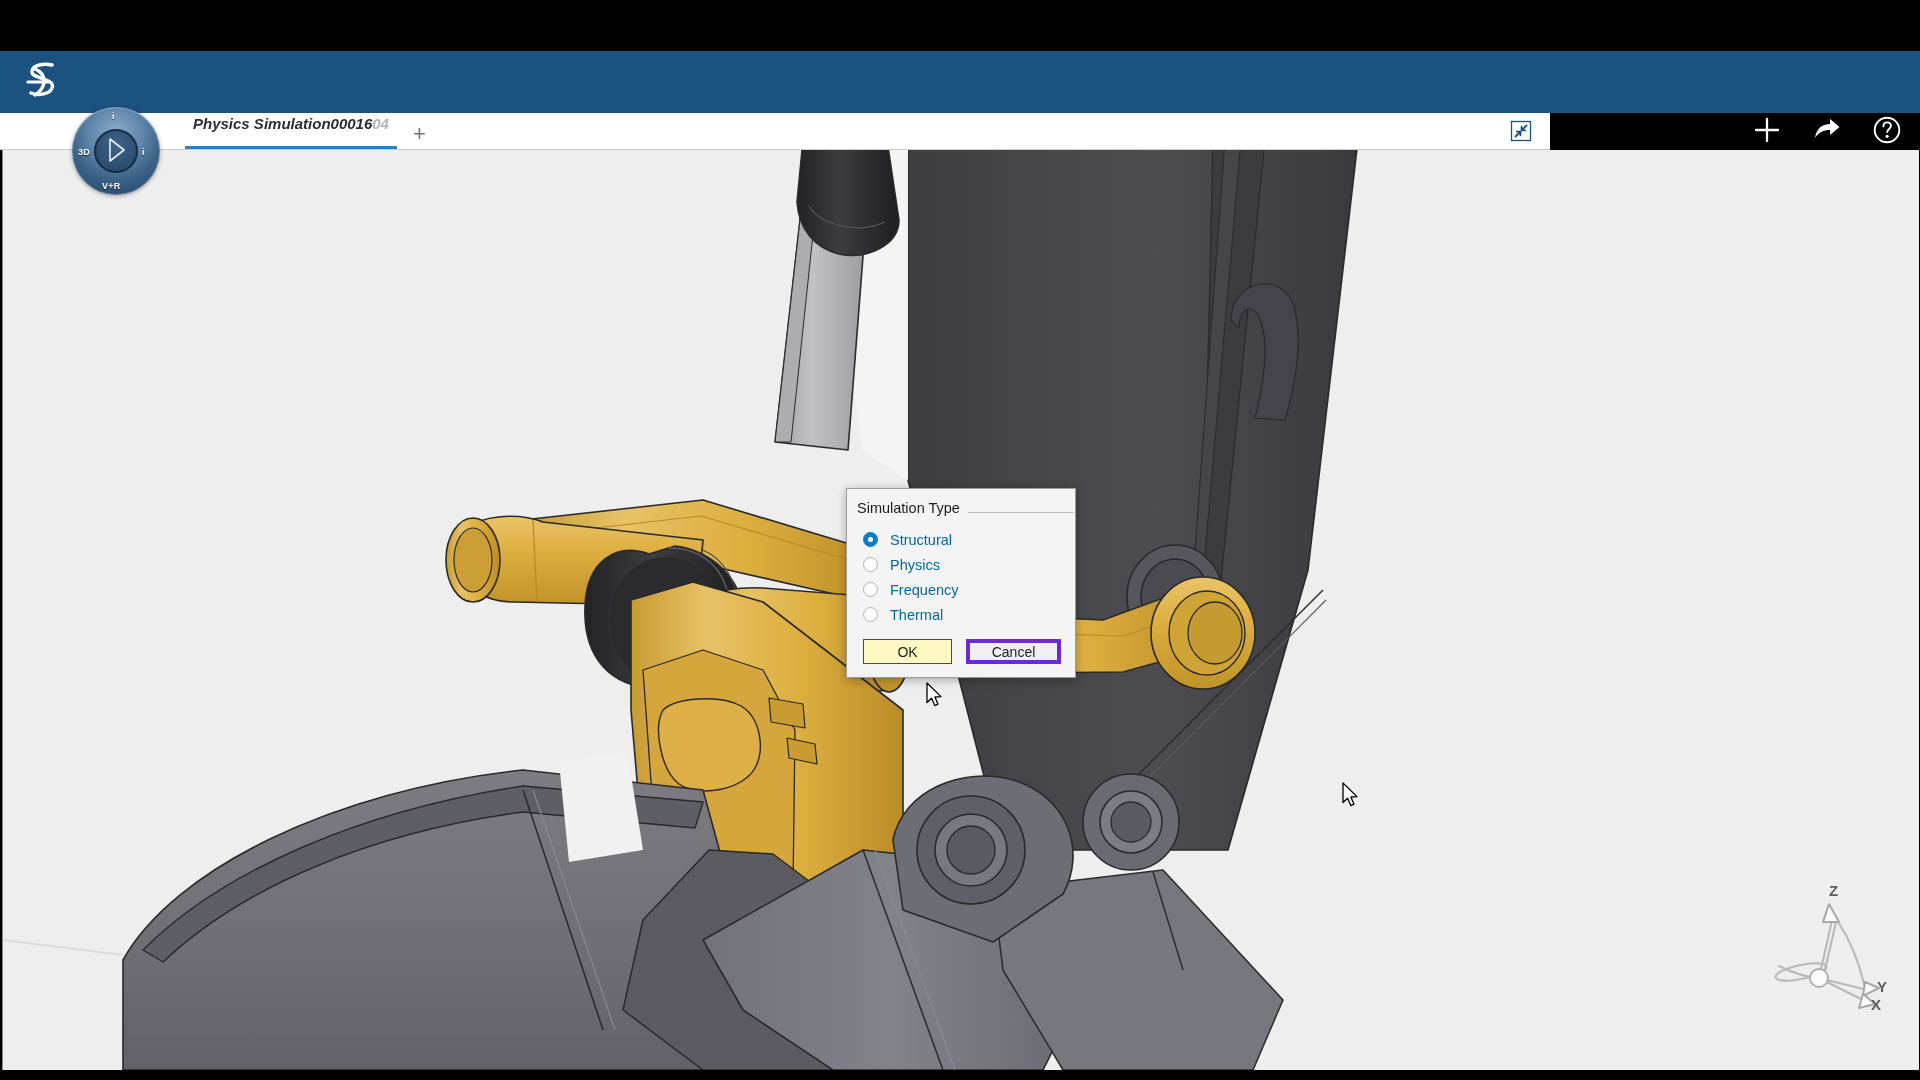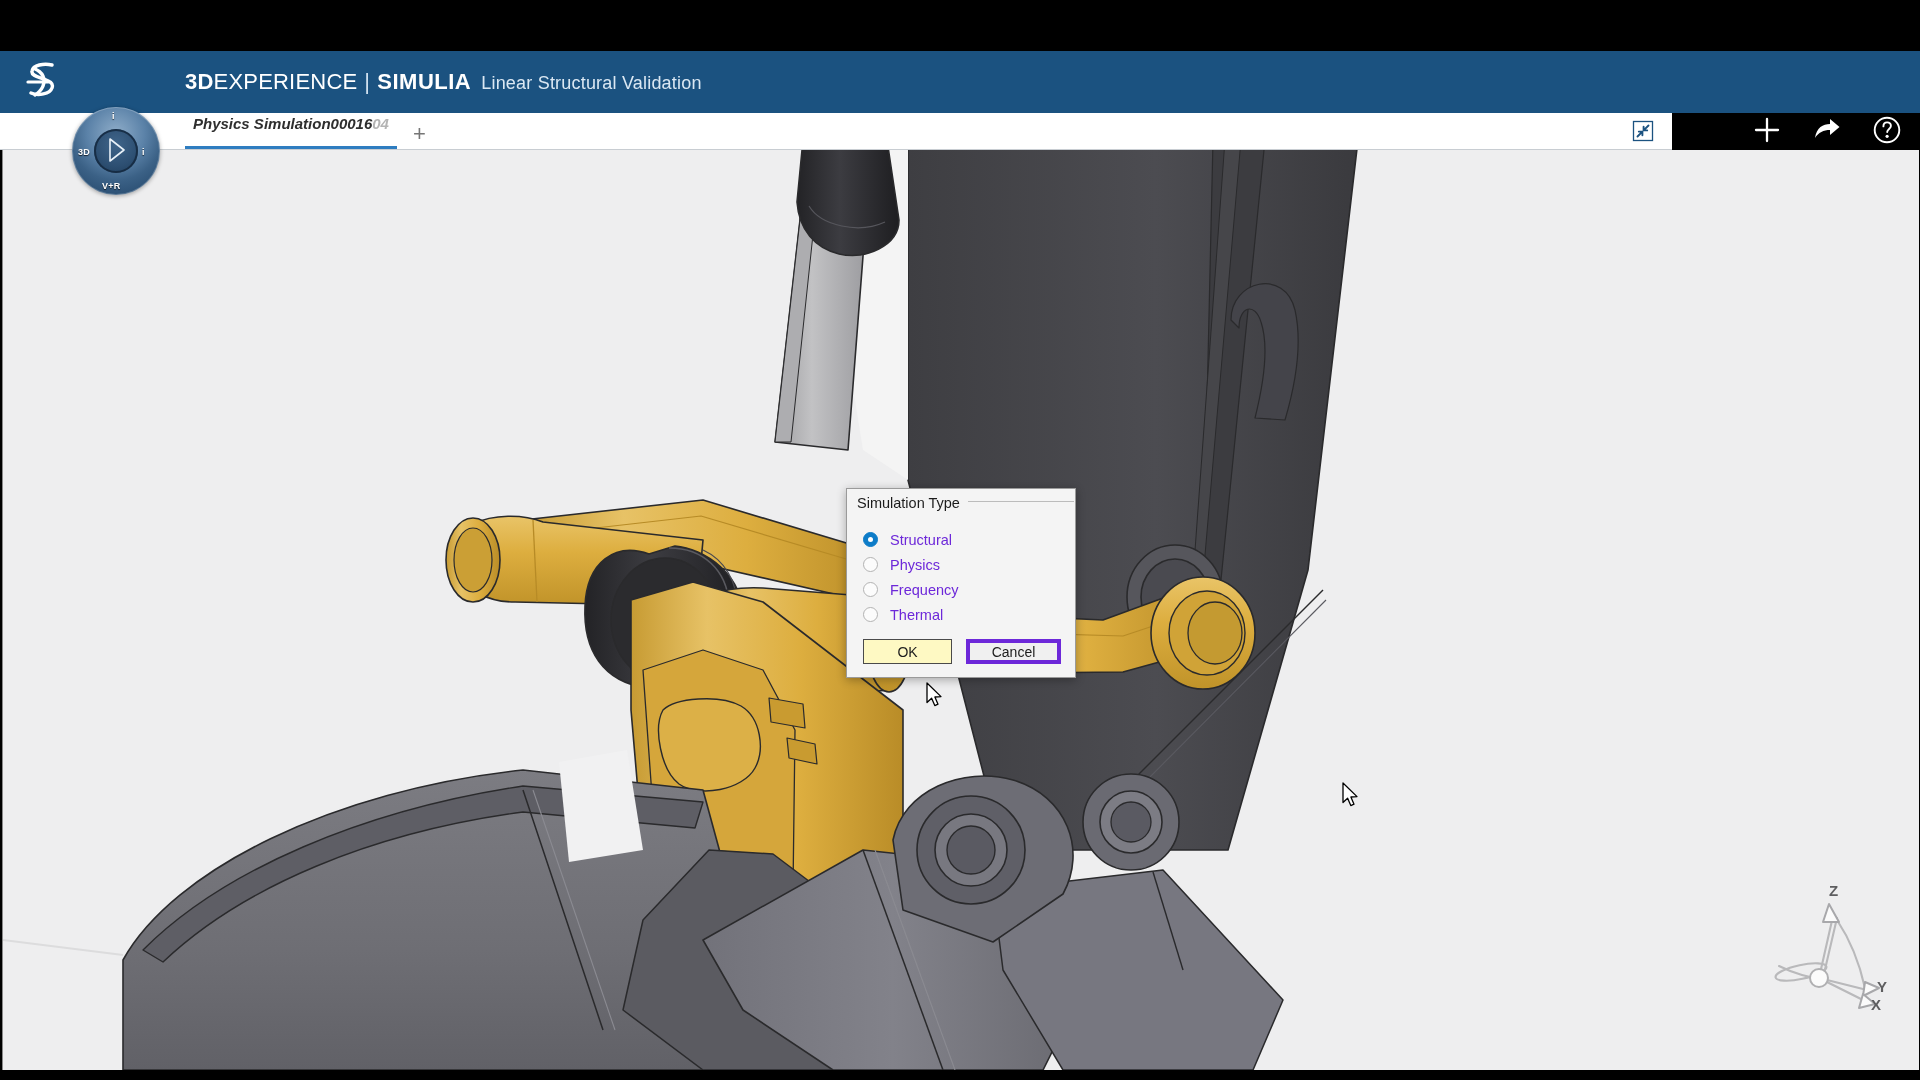--- a/index.html
+++ b/index.html
@@ -177,21 +177,21 @@
   .hdr-icon {
     width: 34px; height: 34px;
     display: flex; align-items: center; justify-content: center;
     cursor: pointer;
   }
 
   
   .tabbar {
     position: absolute;
     left: 0; top: 113px;
-    width: 1672px; height: 36px;
+    width: 1550px; height: 36px;
     background: #ffffff;
     border-bottom: 1px solid #c8cdd2;
   }
   .tabbar-inner {
     position: absolute;
     left: 181px; top: 0;
     display: flex;
     align-items: flex-end;
     height: 36px;
   }
@@ -263,21 +263,21 @@
     width: 228px;
     background: #f4f4f4;
     border: 1px solid #9a9a9a;
     box-shadow: 0 2px 9px rgba(0,0,0,0.30);
     z-index: 100;
     font-size: 14px;
   }
   .dlg-titlebar {
     height: 27px;
     display: flex;
-    align-items: center;
+    align-items: flex-end;
     background: #f4f4f4;
   }
   .dlg-title {
     display: flex; align-items: center;
     padding: 0 8px 0 10px;
     font-size: 14.5px;
     color: #1c1c1c;
     white-space: nowrap;
   }
   .dlg-grip {
@@ -312,21 +312,21 @@
   .radio.sel::after {
     content: "";
     position: absolute;
     left: 4px; top: 4px;
     width: 5px; height: 5px;
     border-radius: 50%;
     background: #ffffff;
   }
   .radio-label {
     font-size: 14.5px;
-    color: #6d28d9;
+    color: #0369a1;
   }
   .dlg-buttons {
     display: flex;
     gap: 14px;
     padding: 12px 14px 13px 16px;
   }
   .btn {
     flex: 1;
     height: 25px;
     font-family: "Liberation Sans", sans-serif;
@@ -359,23 +359,20 @@
     <div class="compass">
       <svg class="compass-tri" width="18" height="26" viewBox="0 0 18 26">
         <path d="M2 2 L16 13 L2 24 Z" fill="none" stroke="#e9f1f8" stroke-width="1.6" stroke-linejoin="round"></path>
       </svg>
       <div class="compass-lbl n">i</div>
       <div class="compass-lbl w">3D</div>
       <div class="compass-lbl e">i</div>
       <div class="compass-lbl s">V+R</div>
     </div>
 
-    <div class="brand">
-      <span class="b3d">3D</span><span class="exp">EXPERIENCE</span><span class="bar">|</span><span class="simulia">SIMULIA</span><span class="role">Linear Structural Validation</span>
-    </div>
 
     <div class="search-wrap">
       <input class="search-input" type="text" placeholder="Search" style="">
       <button class="search-btn">
         <svg width="19" height="19" viewBox="0 0 19 19">
           <circle cx="7.8" cy="7.8" r="5.6" fill="none" stroke="#1a1a1a" stroke-width="2.2"></circle>
           <path d="M12.1 12.1 L17.4 17.4" stroke="#1a1a1a" stroke-width="2.6" stroke-linecap="round"></path>
         </svg>
       </button>
     </div>

